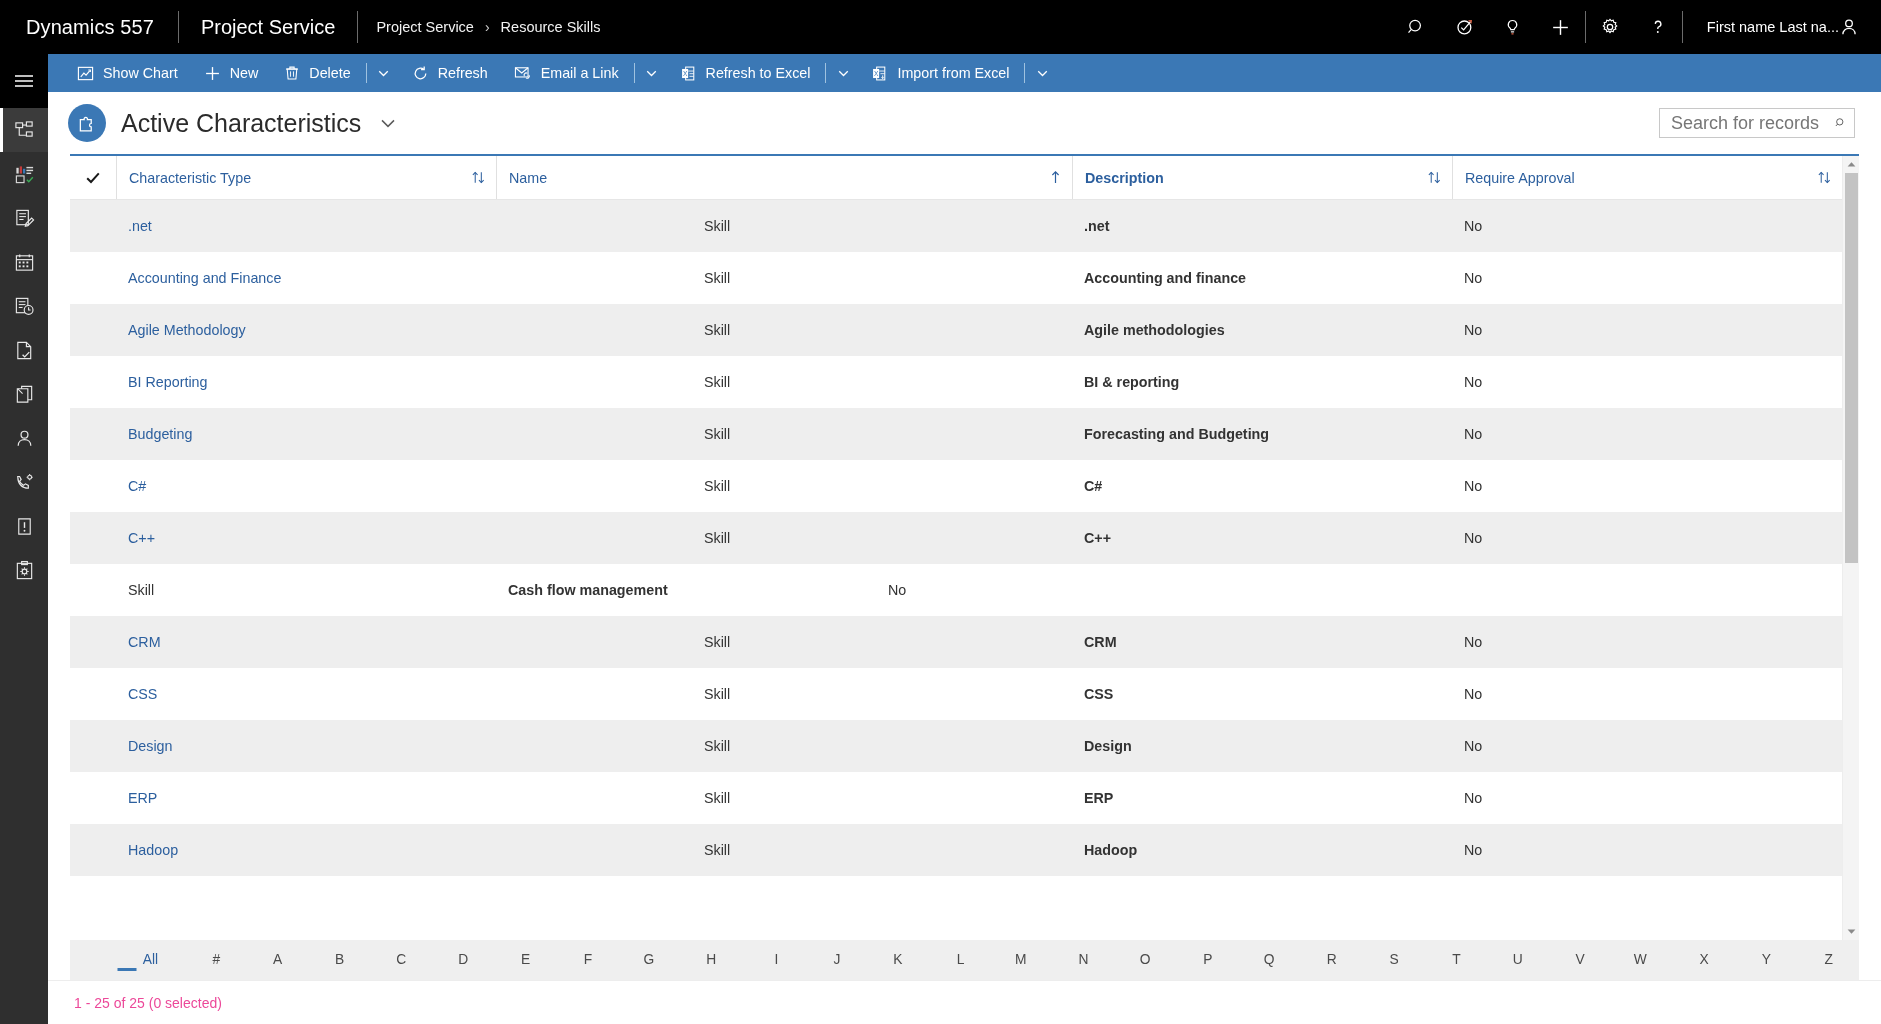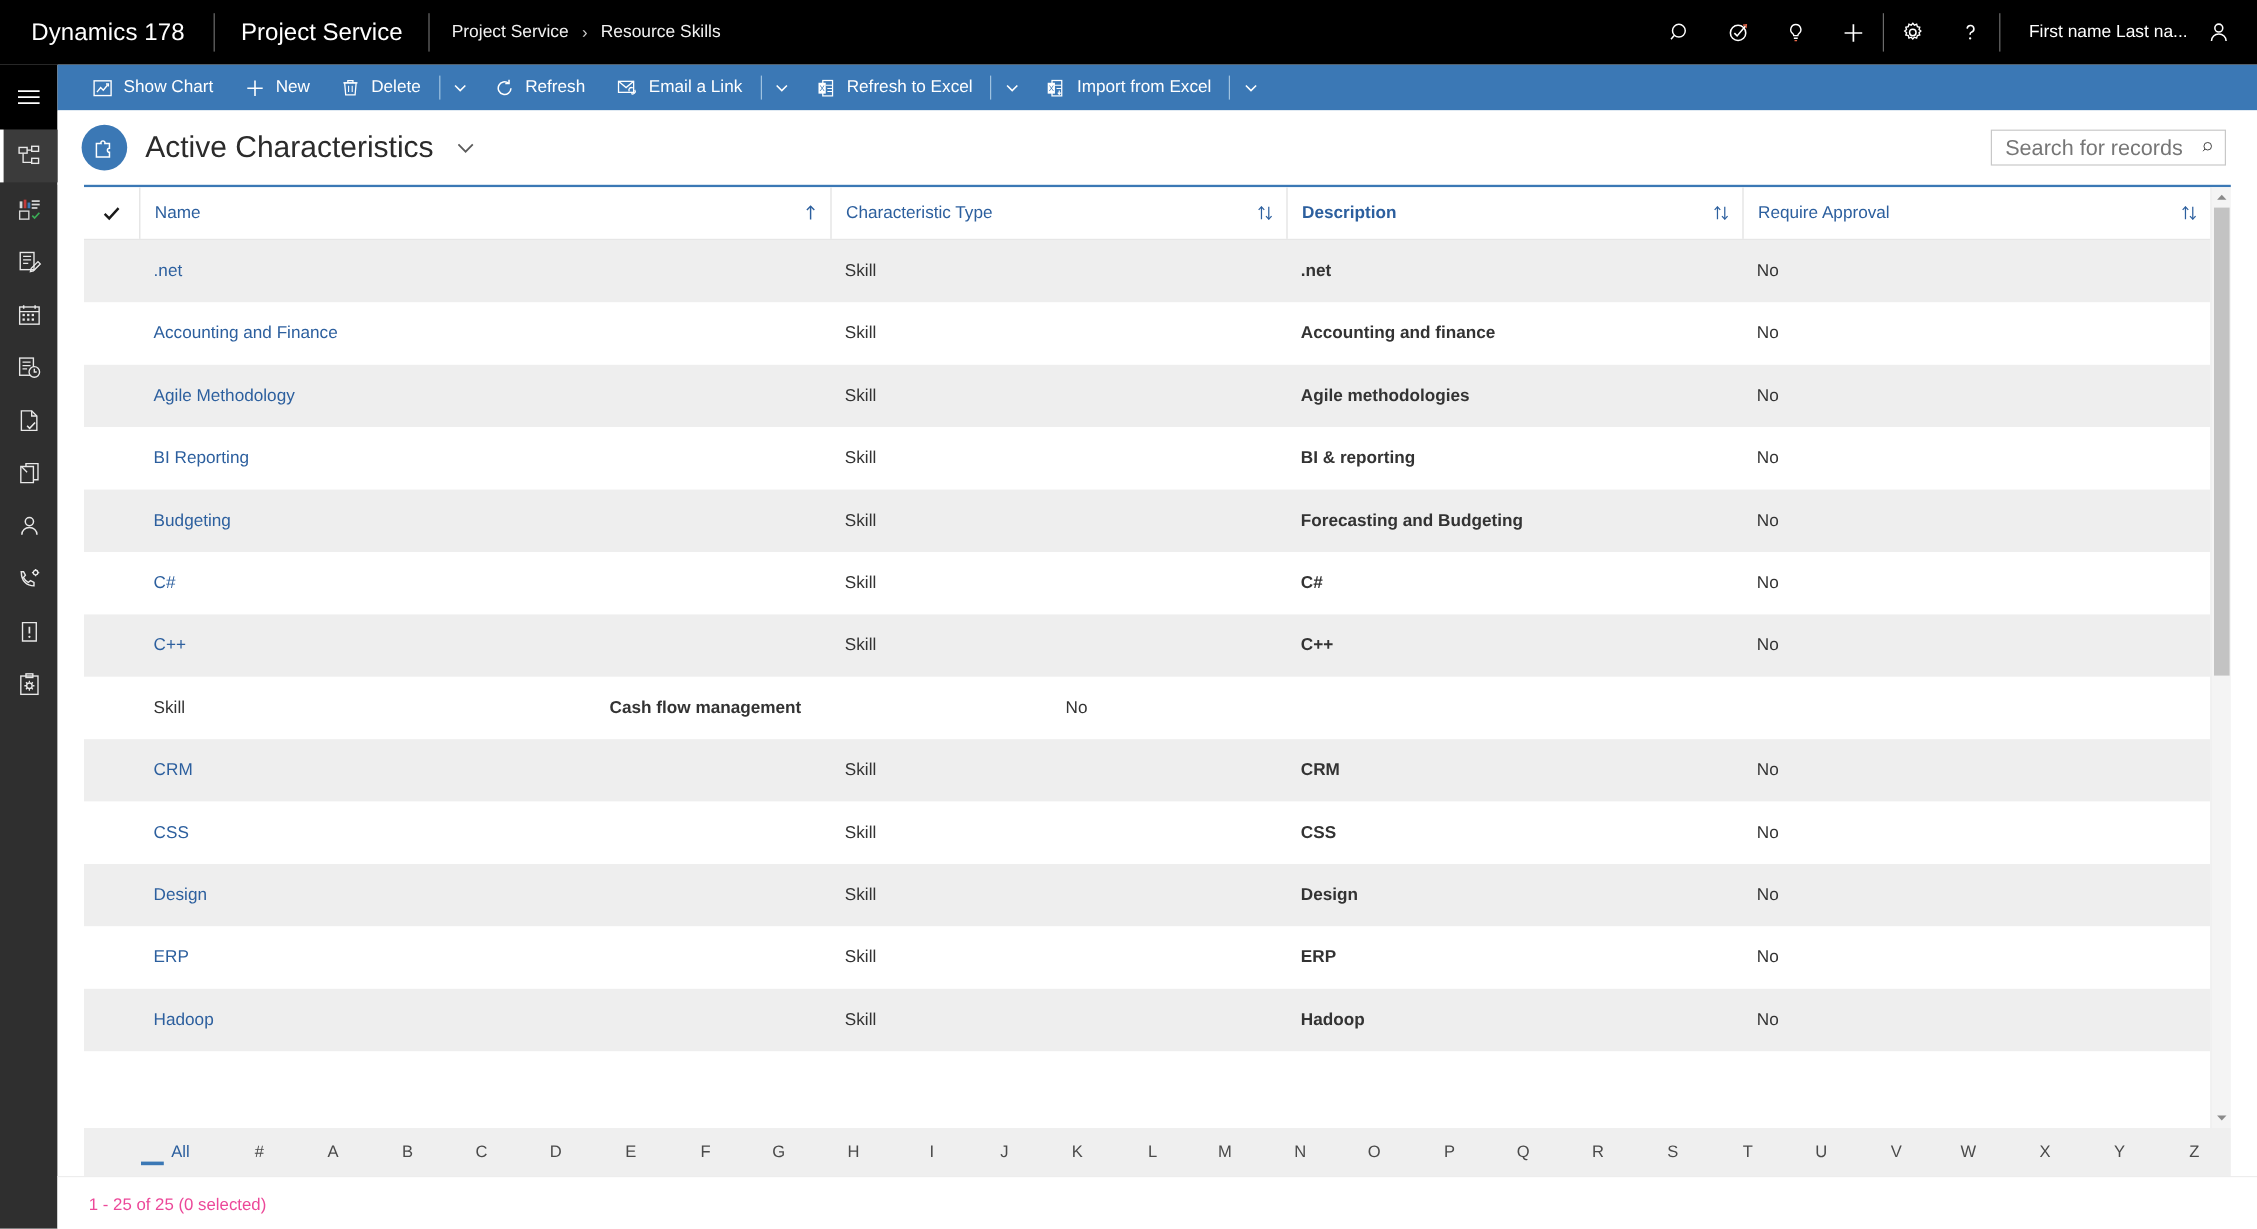--- a/index.html
+++ b/index.html
@@ -30,21 +30,21 @@
     font-size: 14.5px; color: #f2f2f2; white-space: nowrap;
   }
   .tn-crumb-sep { color: #cfcfcf; font-size: 14px; }
   .tn-spacer { flex: 1 1 auto; }
   .tn-icons { display: flex; align-items: center; }
   .tn-ibtn {
     width: 48px; height: 54px; display: flex; align-items: center; justify-content: center;
     cursor: pointer;
   }
   .tn-user {
-    display: flex; align-items: center; gap: 16px; padding: 0 22px 0 24px;
+    display: flex; align-items: center; padding: 0 22px 0 24px;
     font-size: 14.5px; white-space: nowrap; cursor: pointer;
   }
   .tn-sec { display: flex; align-items: center; }
 
   
   .body-wrap { display: flex; flex: 1 1 auto; min-height: 0; border-radius: 30px; }
   .rail {
     width: 48px; flex: 0 0 48px; background: #2f2f2f;
     display: flex; flex-direction: column; align-items: stretch;
   }
@@ -174,21 +174,21 @@
     border-top: 1px solid #ededed;
   }
   .ic { display: block; }
 </style>
 </head>
 <body>
 
 <div id="app">
 
   <div class="topnav">
-    <div class="tn-brand">Dynamics 178</div>
+    <div class="tn-brand">Dynamics 557</div>
     <div class="tn-divider"></div>
     <div class="tn-app">Project Service</div>
     <div class="tn-divider"></div>
     <div class="tn-crumbs">
       <span>Project Service</span>
       <span class="tn-crumb-sep">›</span>
       <span>Resource Skills</span>
     </div>
     <div class="tn-spacer"></div>
 
@@ -491,34 +491,34 @@
         <div class="gridbox">
           <div class="grid-scrollarea">
             <div class="grid-cols">
 
               <div class="hdr-row">
                 <div class="hdr-check">
                   <svg class="ic" width="16" height="16" viewBox="0 0 16 16">
                       <path d="M2.2 8.2 L6 12 L13.8 3.4" fill="none" stroke="#1a1a1a" stroke-width="2"></path>
                     </svg>
                 </div>
-                <div class="hdr-cell col-name">
-                  <span class="lbl">Name</span>
-                  <svg class="ic" width="13" height="15" viewBox="0 0 13 15">
-                      <line x1="6.5" y1="2" x2="6.5" y2="13" stroke="#2c5f9e" stroke-width="1.2"></line>
-                      <path d="M3.4 5 L6.5 1.9 L9.6 5" fill="none" stroke="#2c5f9e" stroke-width="1.2"></path>
-                    </svg>
-                </div>
                 <div class="hdr-cell col-type">
                   <span class="lbl">Characteristic Type</span>
                   <svg class="ic" width="15" height="15" viewBox="0 0 16 15">
                       <line x1="4.5" y1="2" x2="4.5" y2="13" stroke="#2c5f9e" stroke-width="1.1"></line>
                       <path d="M2 4.7 L4.5 2.1 L7 4.7" fill="none" stroke="#2c5f9e" stroke-width="1.1"></path>
                       <line x1="11" y1="2" x2="11" y2="13" stroke="#2c5f9e" stroke-width="1.1"></line>
                       <path d="M8.5 10.3 L11 12.9 L13.5 10.3" fill="none" stroke="#2c5f9e" stroke-width="1.1"></path>
+                    </svg>
+                </div>
+                <div class="hdr-cell col-name">
+                  <span class="lbl">Name</span>
+                  <svg class="ic" width="13" height="15" viewBox="0 0 13 15">
+                      <line x1="6.5" y1="2" x2="6.5" y2="13" stroke="#2c5f9e" stroke-width="1.2"></line>
+                      <path d="M3.4 5 L6.5 1.9 L9.6 5" fill="none" stroke="#2c5f9e" stroke-width="1.2"></path>
                     </svg>
                 </div>
                 <div class="hdr-cell col-desc">
                   <span class="lbl">Description</span>
                   <svg class="ic" width="15" height="15" viewBox="0 0 16 15">
                       <line x1="4.5" y1="2" x2="4.5" y2="13" stroke="#2c5f9e" stroke-width="1.1"></line>
                       <path d="M2 4.7 L4.5 2.1 L7 4.7" fill="none" stroke="#2c5f9e" stroke-width="1.1"></path>
                       <line x1="11" y1="2" x2="11" y2="13" stroke="#2c5f9e" stroke-width="1.1"></line>
                       <path d="M8.5 10.3 L11 12.9 L13.5 10.3" fill="none" stroke="#2c5f9e" stroke-width="1.1"></path>
                     </svg>

